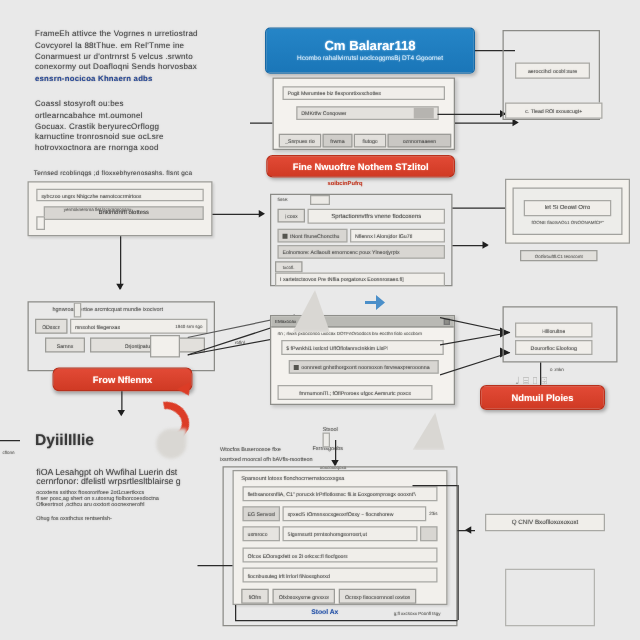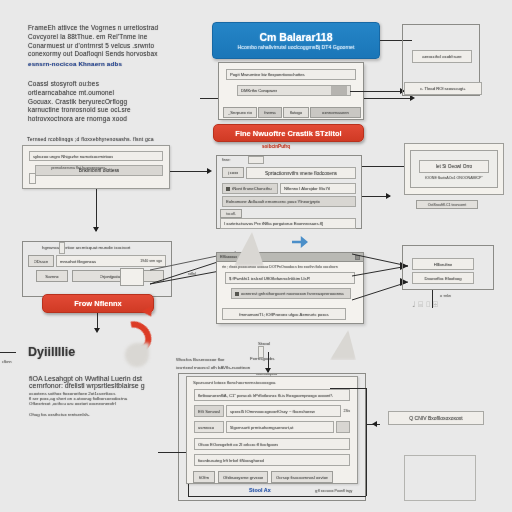--- a/index.html
+++ b/index.html
@@ -194,21 +194,21 @@
       </div>
       <div class="btnsm" style="flex:1; background:#c9c7c3;">
         <span class="cell-txt">oznnornaaeen</span>
       </div>
     </div>
   </div>
   <div class="ln h" style="left:350px; top:91px; width:60px;"></div>
   <div class="arrowR" style="left:400px; top:88px;"></div>
 
   <div class="abs pill" style="left:213px; top:124px; width:151px; height:18px;">
-    <span>Fine Nwuoftre Crastik STzlitol</span>
+    <span>Fine Nwuoftre Nothem STzlitol</span>
   </div>
   <div class="abs red-sm" style="left:262px; top:144px;">soibcinPufrq</div>
 
   <div class="abs frame" style="left:216px; top:155px; width:146px; height:74px;"></div>
   <div class="abs tinier" style="left:222px; top:158px;">finse:</div>
   <div class="abs" style="left:248px; top:156px; width:16px; height:8px; background:#eceae6; border:1px solid #a5a5a1;"></div>
 
   <div class="abs" style="left:222px; top:167px; width:134px; height:12px; display:flex; gap:2px;">
     <div class="btnsm" style="width:22px;">
       <span class="cell-txt">j coxx</span>
@@ -331,20 +331,23 @@
     <span class="cell-txt">Dourorfloc Eloofoog</span>
   </div>
   <div class="abs tinier" style="left:440px; top:294px;">o :rnkn</div>
   <div class="ln v" style="left:432px; top:290px; height:18px;"></div>
   <div class="abs" style="left:412px; top:296px; width:34px; height:14px; opacity:.55;">
     <svg width="34" height="14">
         <text x="0" y="11" font-size="8" fill="#6a6a66" font-family="DejaVu Sans">♩ ⌸ ⌷ ⌹</text>
       </svg>
   </div>
 
+  <div class="abs pill" style="left:384px; top:308px; width:100px; height:20px;">
+    <span>Ndmuil Ploies</span>
+  </div>
 
   <div class="abs tiny" style="left:258px; top:341px;">Stxool</div>
   <div class="abs tiny" style="left:250px; top:356px;">Fxrrnsgoobs</div>
   <div class="abs tinier" style="left:256px; top:372px;">xoxcoxoqoxa</div>
   <div class="ghost" style="left:234px; top:232px; width:30px; height:34px; clip-path:polygon(0 100%,60% 0,100% 100%);"></div>
   <div class="ghost" style="left:330px; top:330px; width:26px; height:30px; clip-path:polygon(0 100%,70% 0,100% 100%);"></div>
   <div class="abs" style="left:292px; top:236px; width:16px; height:12px; background:#2f7fc4; opacity:.85;
               clip-path:polygon(0 40%,55% 40%,55% 0,100% 50%,55% 100%,55% 60%,0 60%); filter:blur(.5px);"></div>
   <div class="abs" style="left:258px; top:346px; width:6px; height:12px; background:#ecebe7; border:1px solid #a8a8a4;"></div>
   <div class="abs" style="left:59px; top:242px; width:6px; height:12px; background:#ecebe7; border:1px solid #a8a8a4;"></div>

